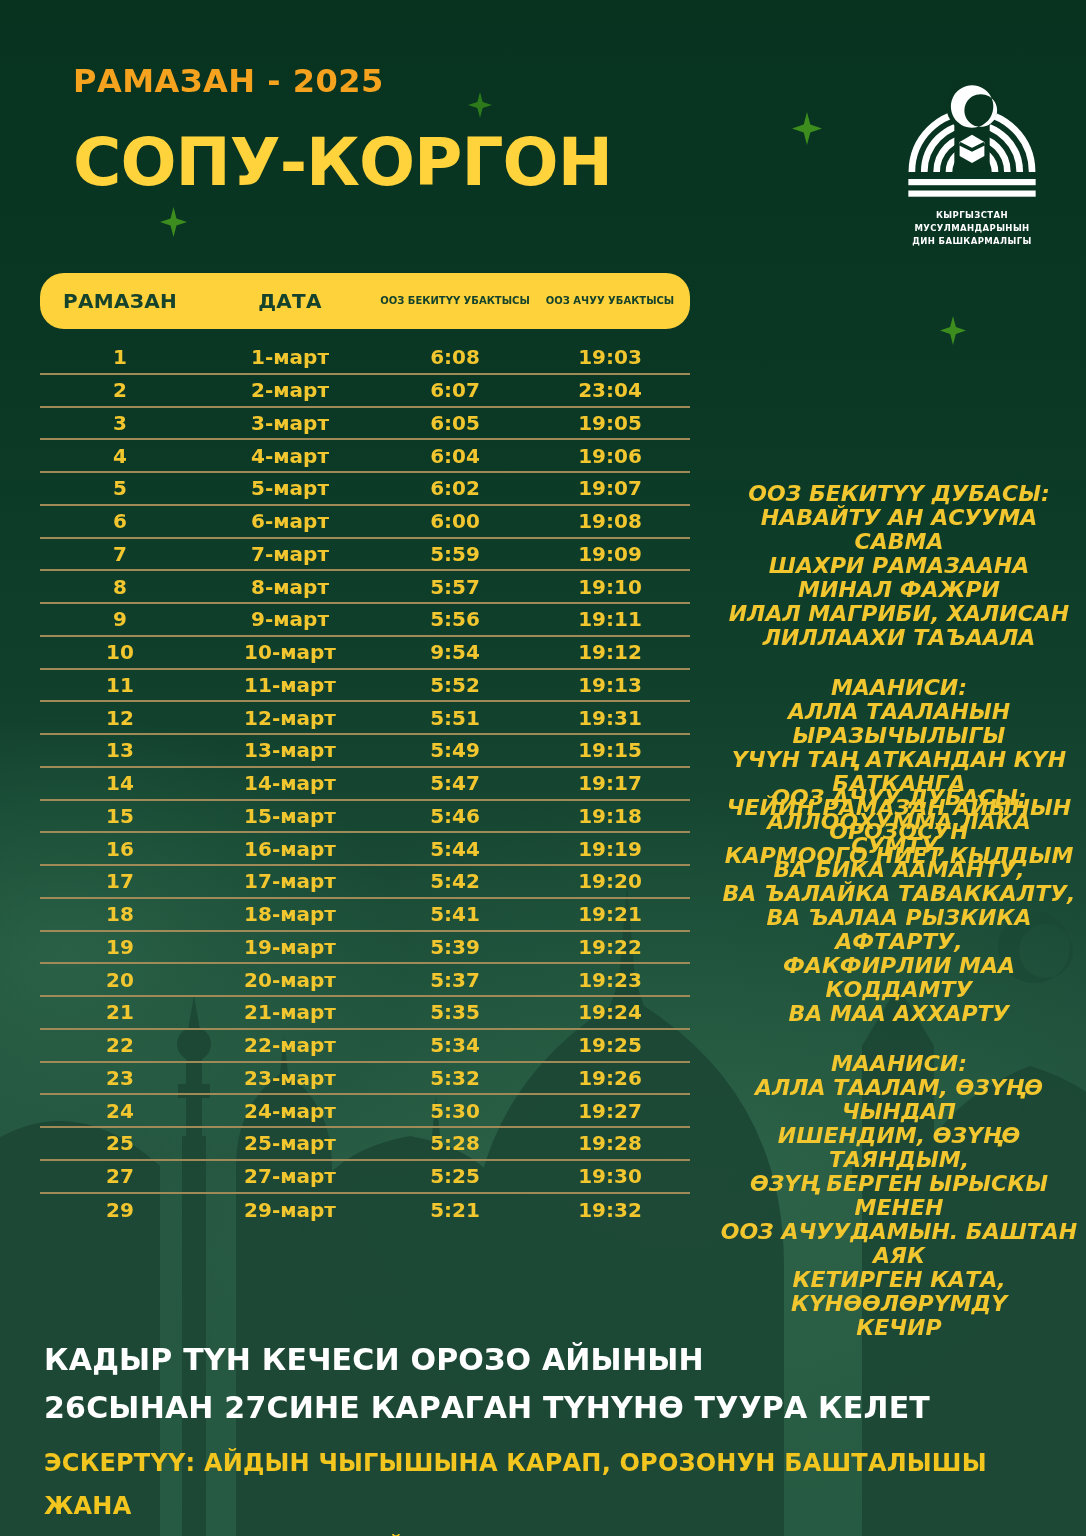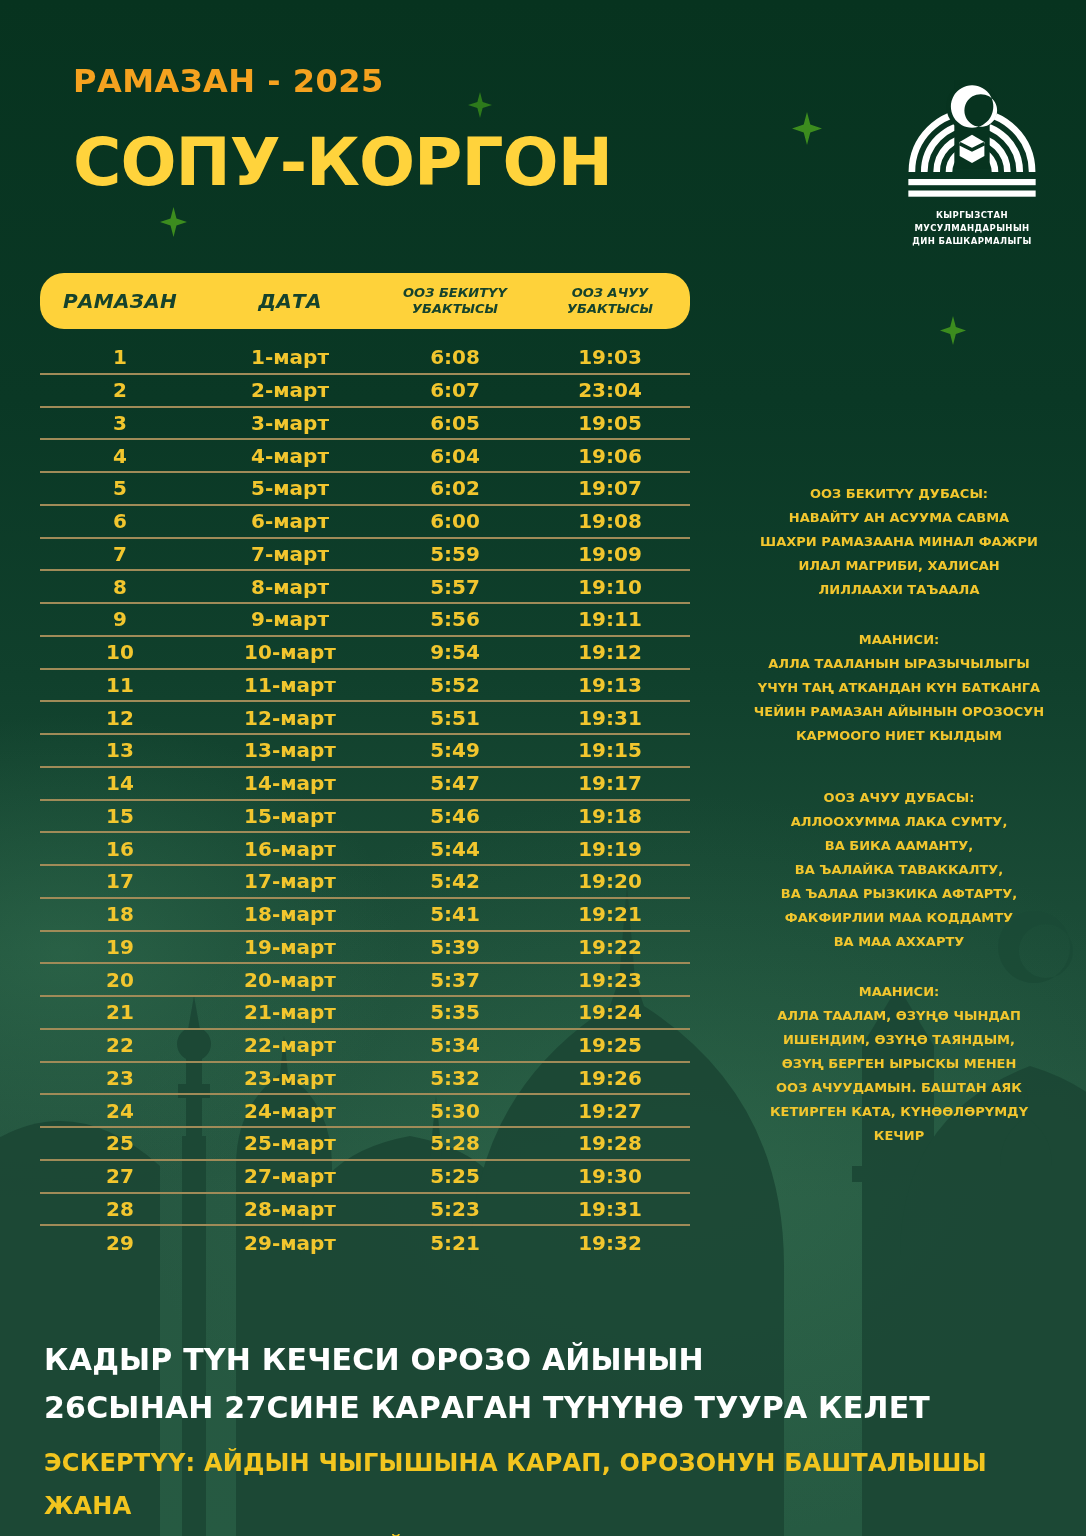--- a/index.html
+++ b/index.html
@@ -55,47 +55,46 @@
     text-align: center; letter-spacing: 0.4px; line-height: 1.5;
     white-space: pre-line;
   }
 
   
   .sched { position: absolute; left: 40px; top: 273px; width: 650px; }
   .sched-head {
     height: 56px; border-radius: 24px; background: #fed23a;
     display: grid; grid-template-columns: 160px 180px 150px 160px;
     align-items: center;
-    font-style: italic;
   }
   .sched-head .hcell {
     text-align: center; color: #16432c; font-weight: bold;
     display: flex; justify-content: center; align-items: center;
   }
   .hcell.big { font-size: 20px; letter-spacing: 0.3px; }
-  .hcell.small { font-size: 13px; line-height: 1.25; max-width: 150px; margin: 0 auto; }
+  .hcell.small { font-size: 10px; line-height: 1.25; max-width: 150px; margin: 0 auto; }
 
   .sched-body { margin-top: 13px; }
   .srow {
     display: grid; grid-template-columns: 160px 180px 150px 160px;
     height: 32.75px; align-items: center;
     border-bottom: 2px solid #a08b58;
   }
   .srow:last-child { border-bottom: none; }
   .srow .cell {
     text-align: center; color: #f2c62e; font-weight: bold; font-size: 20px;
   }
 
   
   .dua-col { position: absolute; left: 718px; width: 362px; }
   .dua-col.first  { top: 482px; }
   .dua-col.second { top: 786px; }
   .dua-text {
-    color: #f2c62e; font-weight: bold; font-size: 13px;
-    text-align: center; line-height: 24px; white-space: pre-line;
+    color: #f2c62e; font-weight: bold; font-size: 22px;
+    text-align: center; line-height: 24px; white-space: pre-line; font-style: italic;
   }
   .dua-text + .dua-text { margin-top: 26px; }
 
   
   .footer { position: absolute; left: 44px; top: 1336px; width: 1000px; }
   .kadyr {
     color: #ffffff; font-weight: bold; font-size: 30px;
     line-height: 48px; white-space: pre-line; letter-spacing: 0.2px;
   }
   .note {
@@ -362,26 +361,20 @@
     </div>
 
 
     <div class="srow">
       <div class="cell">27</div>
       <div class="cell">27-март</div>
       <div class="cell">5:25</div>
       <div class="cell">19:30</div>
     </div>
 
-    <div class="srow">
-      <div class="cell">28</div>
-      <div class="cell">28-март</div>
-      <div class="cell">5:23</div>
-      <div class="cell">19:31</div>
-    </div>
 
     <div class="srow">
       <div class="cell">29</div>
       <div class="cell">29-март</div>
       <div class="cell">5:21</div>
       <div class="cell">19:32</div>
     </div>
   </div>
   </div>
 

